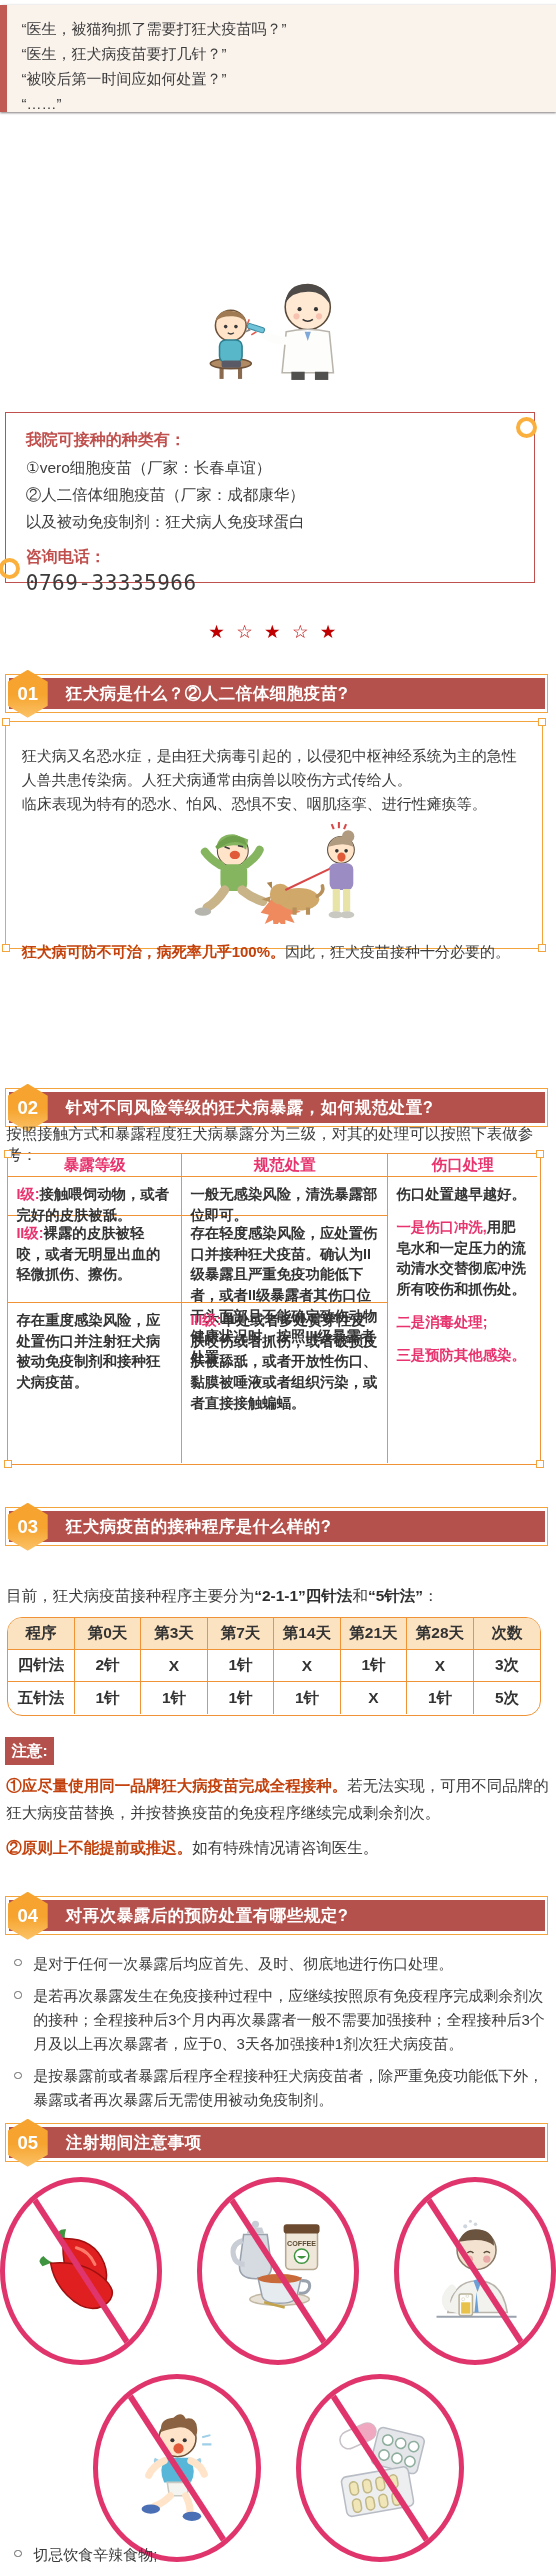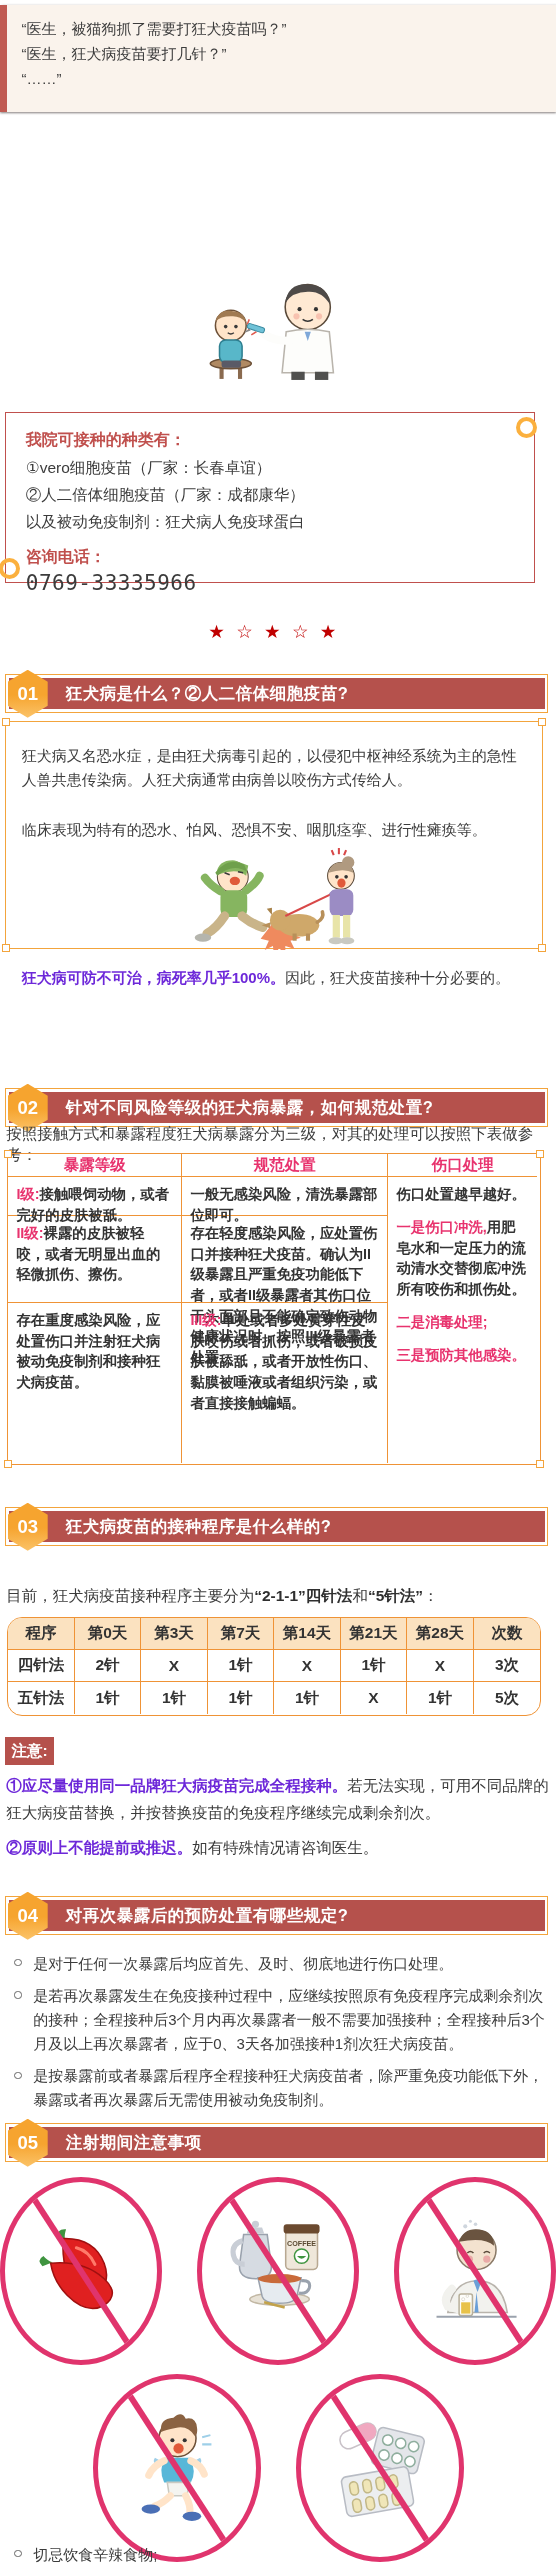--- a/index.html
+++ b/index.html
@@ -40,23 +40,23 @@
   #vaccine-box .phone-label{color:#c0504d;font-weight:bold;font-size:16px;margin:13.4px 0 5.2px 0;}
   #vaccine-box .phone{font-family:"DejaVu Sans Mono",monospace;font-size:21px;color:#3c3c3c;letter-spacing:0.5px;}
   .ring{position:absolute;border-radius:50%;border:4.6px solid #fbb03e;background:transparent;width:13.4px;height:13.4px;}
 
   
   #star-divider{top:621px;left:0;width:556px;text-align:center;color:#c00000;font-size:18.5px;letter-spacing:11.3px;}
 
   
   #s01-box{top:721px;left:5.2px;width:538px;height:228px;padding:21.6px 15.5px 0 15.5px;}
   #s01-box p{margin:0;font-size:15px;line-height:24px;color:#3c3c3c;}
-  #s01-box .p2{margin-top:26px;}
+  #s01-box .p2{margin-top:0;}
   #s01-box .p3{margin-top:14.4px;}
-  .text-red{color:#6d28d9;font-weight:bold;}
+  .text-red{color:#c2410c;font-weight:bold;}
 
   
   #s02-intro{top:1124px;left:6.2px;width:541px;font-size:15.5px;color:#3c3c3c;}
   #s02-table{top:1153px;left:7.2px;width:534px;height:312px;border:1.5px solid #ef9336;box-sizing:border-box;
     display:grid;grid-template-columns:174px 206px 149px;grid-template-rows:23px 39px 87px 160px;}
   #s02-table .cell{border-right:1.5px solid #ef9336;border-bottom:1.5px solid #ef9336;
     font-size:14.4px;font-weight:600;line-height:20.6px;color:#333;padding:7.2px 8.2px;box-sizing:border-box;}
   #s02-table .hcell{display:flex;align-items:center;justify-content:center;color:#e8336e;font-size:15.5px;font-weight:bold;padding:0;}
   #s02-table .last-col{border-right:none;}
   #s02-table .last-row{border-bottom:none;}
@@ -91,20 +91,21 @@
     transform:translate(-50%,-50%) rotate(-33deg);}
 </style>
 </head>
 <body>
 
 <div id="page">
 
   <div id="quote-block" class="abs">
     <p>“医生，被猫狗抓了需要打狂犬疫苗吗？”</p>
     <p>“医生，狂犬病疫苗要打几针？”</p>
+    <p>“被咬后第一时间应如何处置？”</p>
     <p>“……”</p>
   </div>
 
 
   <div class="abs" style="top:264px;left:170px;width:216px;height:118px;">
     <svg width="216" height="118" viewBox="0 0 420 230">
 
       <rect x="96" y="196" width="8" height="28" fill="#8a6a4f"></rect>
         <rect x="132" y="196" width="8" height="28" fill="#8a6a4f"></rect>
       <ellipse cx="118" cy="194" rx="40" ry="10" fill="#b08a63" stroke="#6d5138" stroke-width="3"></ellipse>

